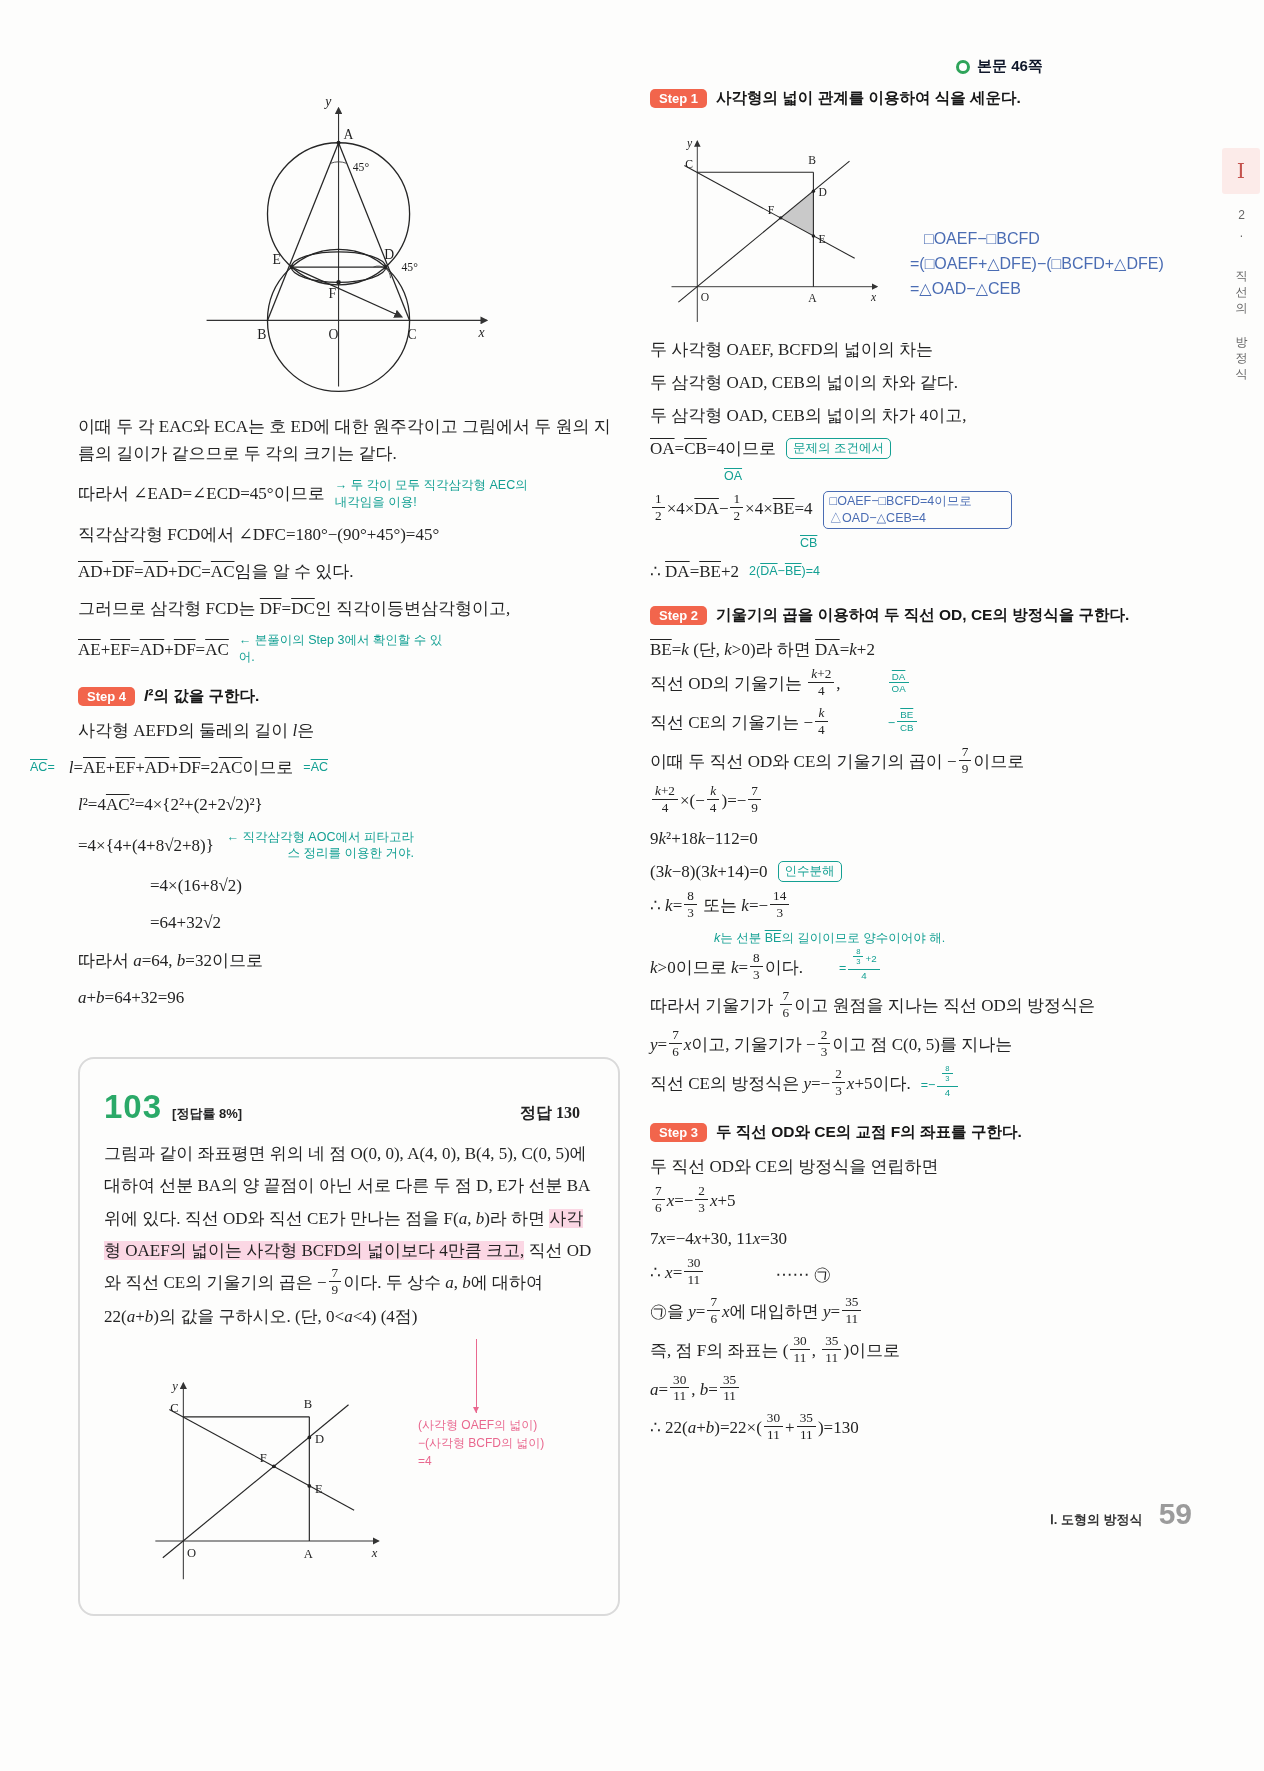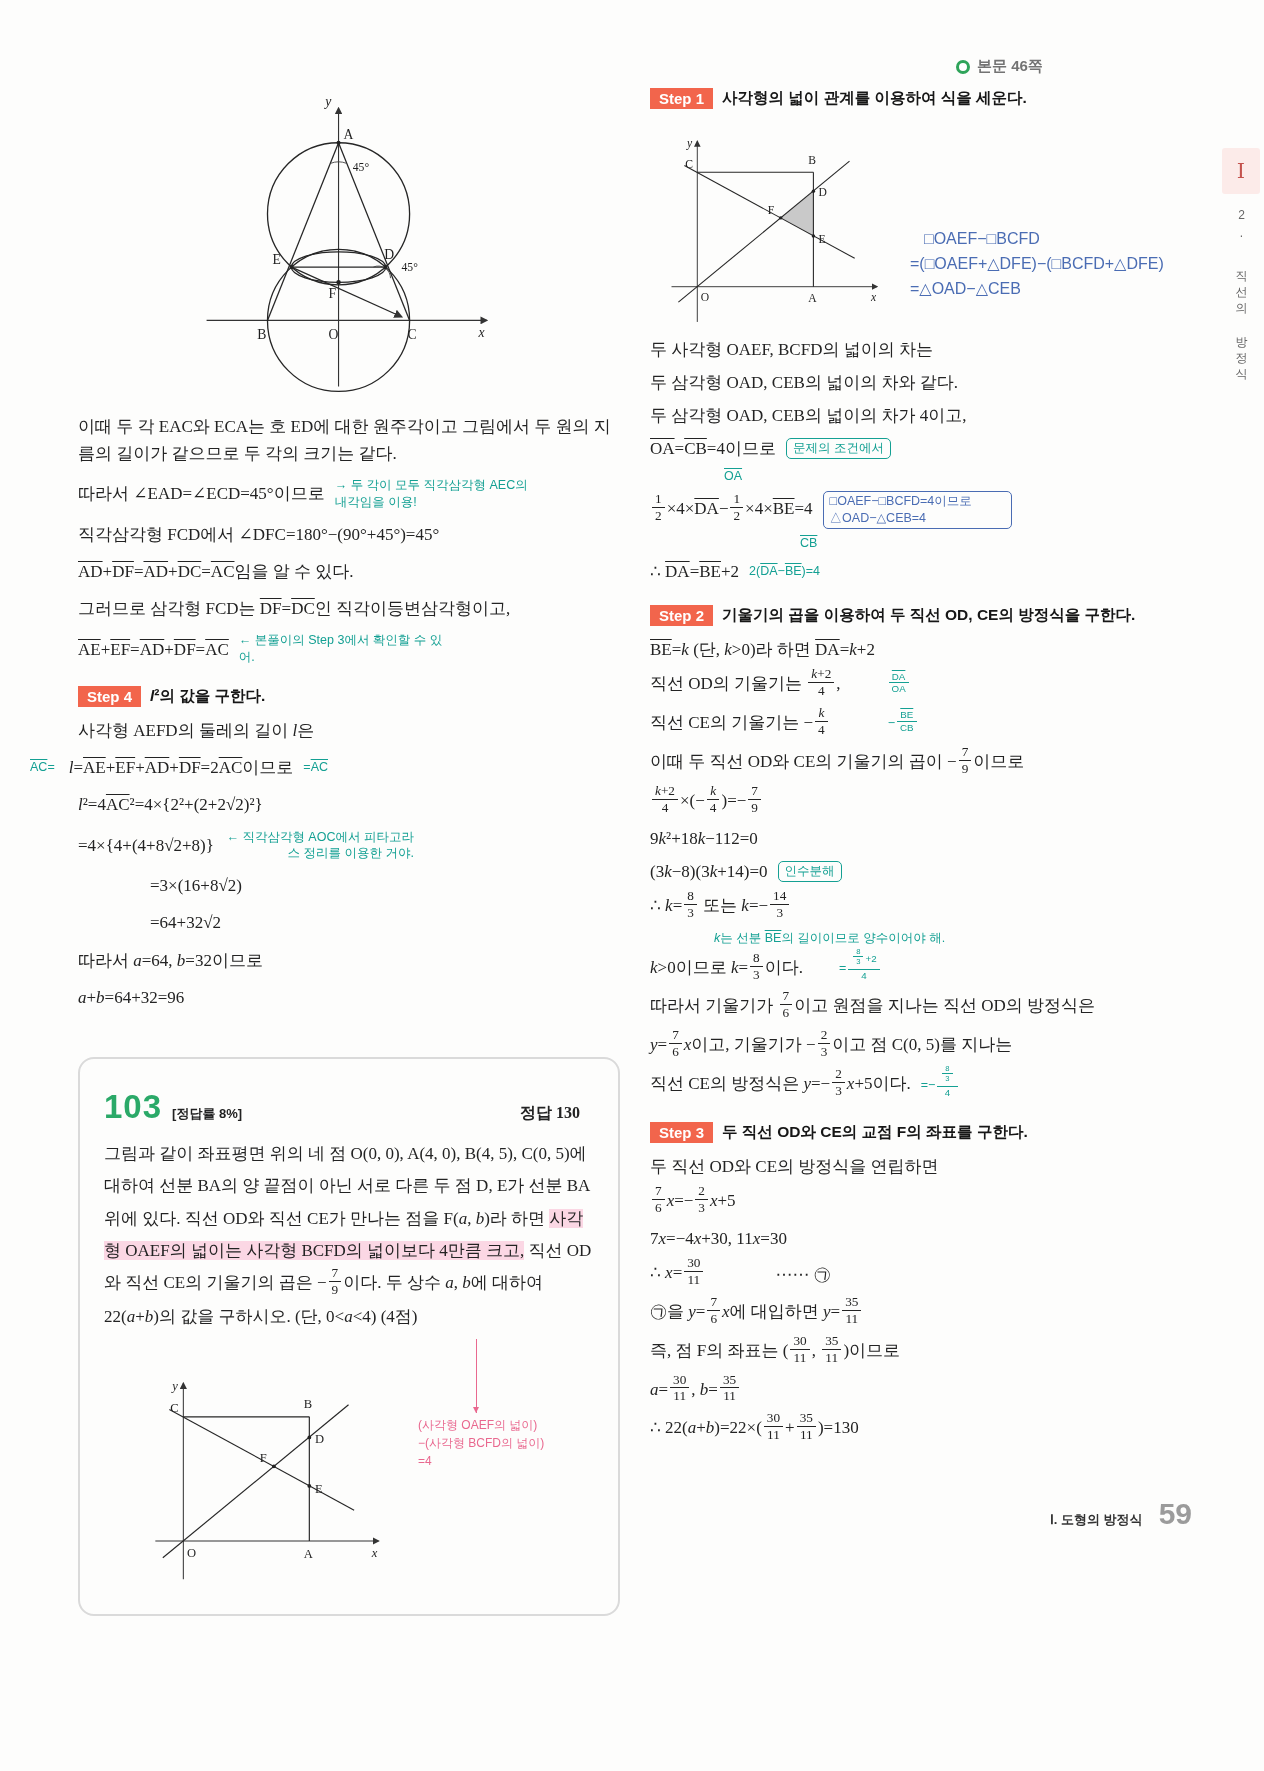--- a/index.html
+++ b/index.html
@@ -1,20 +1,20 @@
 <!DOCTYPE html>
 <html><head>
 <meta charset="utf-8">
 <style>
   html,body{margin:0;padding:0;}
   body{width:1264px;height:1771px;position:relative;background:#fdfdfc;
        font-family:"Liberation Serif","DejaVu Serif",serif;color:#232323;}
   .page{position:absolute;inset:0;overflow:hidden;}
   .header-ref{position:absolute;top:57px;left:956px;display:flex;align-items:center;gap:7px;
-    font-family:"Liberation Sans",sans-serif;font-size:15px;font-weight:700;color:#737373;}
+    font-family:"Liberation Sans",sans-serif;font-size:15px;font-weight:700;color:#0f172a;}
   .ref-icon{width:8px;height:8px;border-radius:50%;border:3.5px solid #2fa45a;background:#fff;}
   .side-tab{position:absolute;right:2px;top:148px;width:42px;display:flex;flex-direction:column;align-items:center;}
   .tab-roman{width:38px;height:46px;background:#fcebe9;color:#c4534e;font-size:21px;line-height:46px;text-align:center;border-radius:3px;}
   .tab-label{margin-top:14px;writing-mode:vertical-rl;text-orientation:upright;
     font-family:"Liberation Sans",sans-serif;font-size:12px;letter-spacing:4px;color:#666;}
   .col{position:absolute;top:88px;}
   .col-left{left:78px;width:542px;}
   .col-right{left:650px;width:548px;}
   .line{font-size:17px;line-height:1.6;margin:10px 0;}
   .col-right .line{margin:6px 0;}
@@ -22,22 +22,22 @@
   .col-right .lrow{margin:6px 0;}
   .lrow .line{margin:0;flex-shrink:0;}
   .note{font-family:"Liberation Sans",sans-serif;font-size:12.5px;color:#14a093;line-height:1.35;}
   .note-box{border:1px solid #14a093;border-radius:5px;padding:1px 6px;display:inline-block;}
   .blue{color:#4a6cb3;border-color:#4a6cb3;}
   .nwrap{max-width:205px;}
   .nwrap2{max-width:190px;text-align:right;}
   .pull-left{margin-left:-48px;margin-right:4px;}
   .ind{margin-left:72px;}
   .step-row{display:flex;align-items:center;gap:9px;margin:20px 0 10px;}
-  .step-badge{background:#f2654c;color:#fff;font-family:"Liberation Sans",sans-serif;font-size:15px;
-    font-weight:700;padding:2px 9px;border-radius:0;white-space:nowrap;}
+  .step-badge{background:#f2654c;color:#fff;font-family:"Liberation Sans",sans-serif;font-size:13px;
+    font-weight:700;padding:2px 9px;border-radius:5px;white-space:nowrap;}
   .step-title{font-family:"Liberation Sans",sans-serif;font-weight:700;font-size:15.5px;color:#161616;}
   .frac{display:inline-flex;flex-direction:column;text-align:center;vertical-align:middle;
     font-size:0.78em;line-height:1.2;margin:0 2px;transform:translateY(-3px);}
   .fn{display:block;padding:0 3px;}
   .fd{display:block;border-top:1px solid currentColor;padding:0 3px;}
   .ol{text-decoration:overline;}
   .fig1-wrap{margin:4px 0 12px 90px;}
   .prob-box{margin-top:46px;border:2px solid #dadada;border-radius:16px;padding:20px 24px 26px;}
   .prob-head{display:flex;align-items:baseline;gap:10px;}
   .prob-num{color:#2aa968;font-family:"Liberation Sans",sans-serif;font-size:33px;font-weight:700;letter-spacing:1px;}
@@ -139,21 +139,21 @@
     <div class="lrow">
       <span class="note pull-left"><span class="ol">AC</span>=</span>
       <span class="line"><i>l</i>=<span class="ol">AE</span>+<span class="ol">EF</span>+<span class="ol">AD</span>+<span class="ol">DF</span>=2<span class="ol">AC</span>이므로</span>
       <span class="note">=<span class="ol">AC</span></span>
     </div>
     <p class="line"><i>l</i>²=4<span class="ol">AC</span>²=4×{2²+(2+2√2)²}</p>
     <div class="lrow">
       <span class="line ind">=4×{4+(4+8√2+8)}</span>
       <span class="note nwrap2">← 직각삼각형 AOC에서 피타고라스 정리를 이용한 거야.</span>
     </div>
-    <p class="line ind">=3×(16+8√2)</p>
+    <p class="line ind">=4×(16+8√2)</p>
     <p class="line ind">=64+32√2</p>
     <p class="line">따라서 <i>a</i>=64, <i>b</i>=32이므로</p>
     <p class="line"><i>a</i>+<i>b</i>=64+32=96</p>
 
     <div class="prob-box">
       <div class="prob-head">
         <span class="prob-num">103</span>
         <span class="prob-rate">[정답률 8%]</span>
         <span class="prob-answer">정답 130</span>
       </div>

